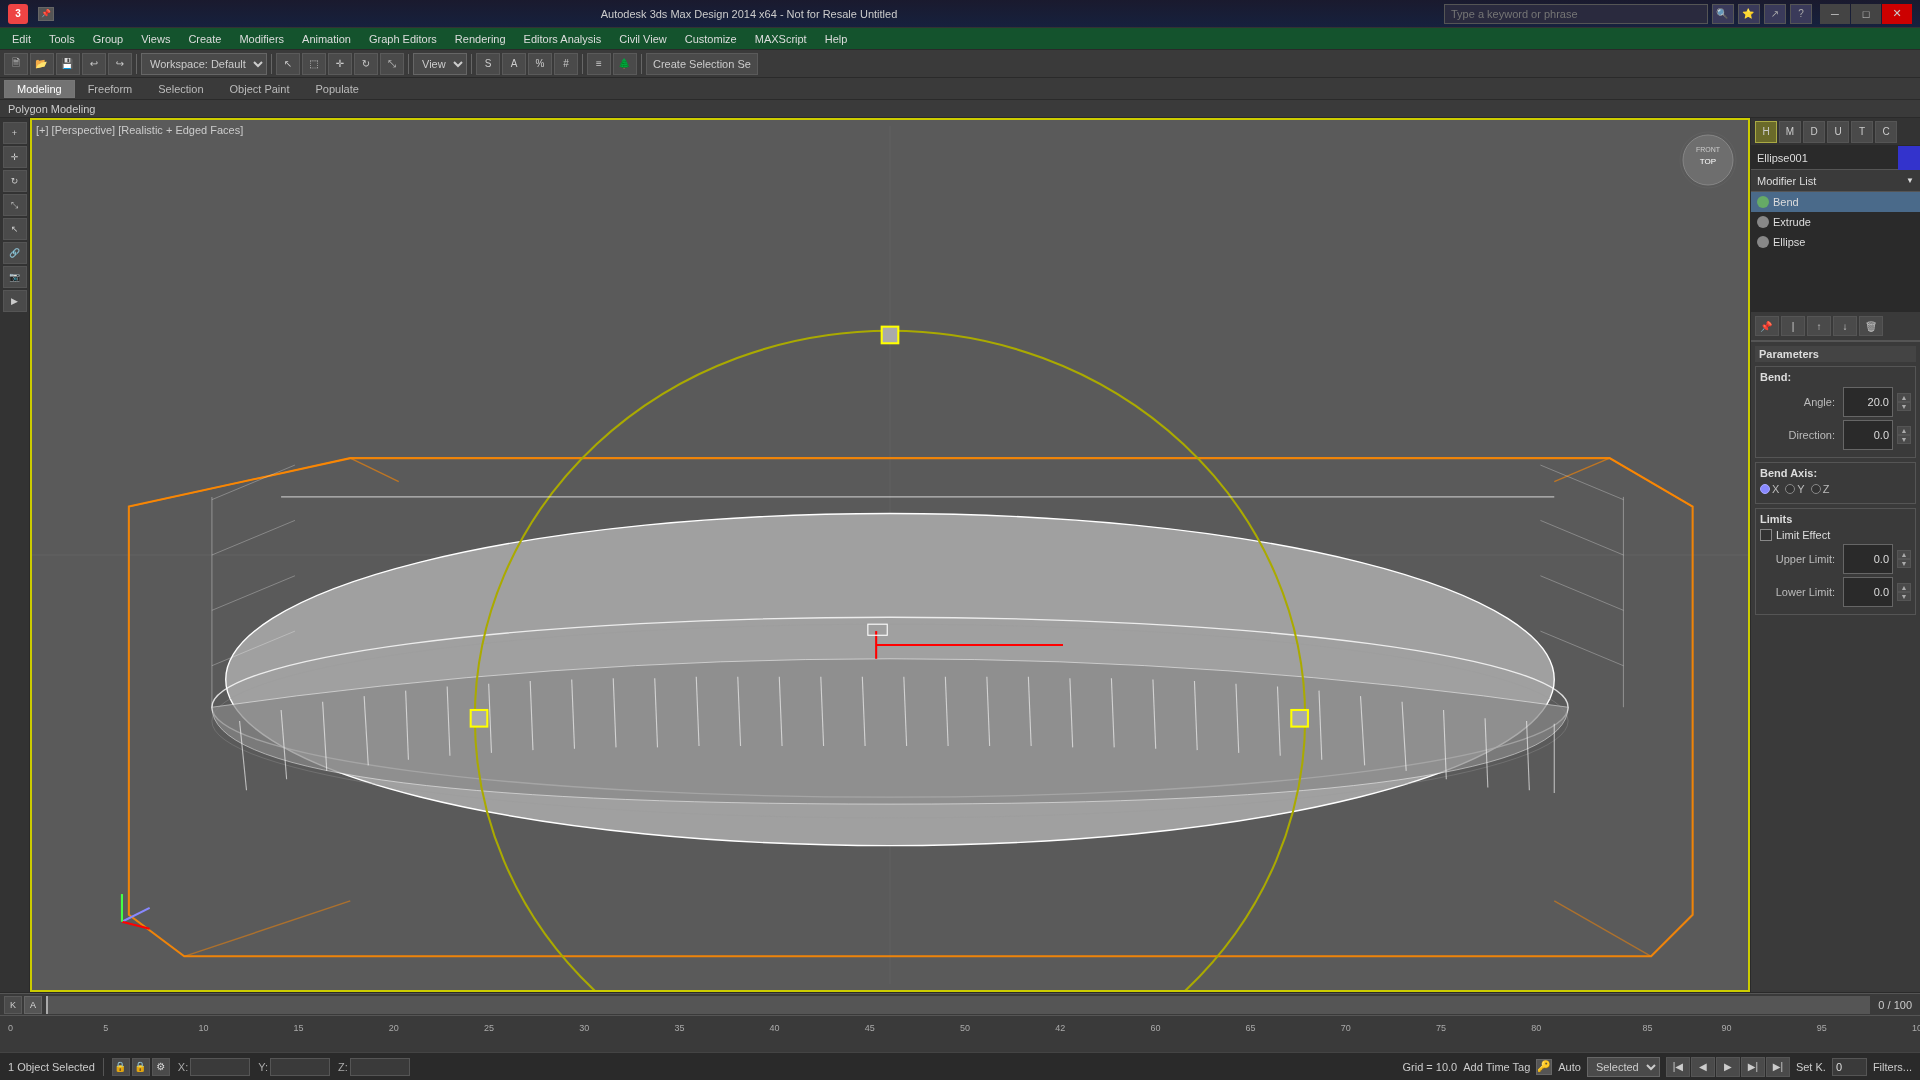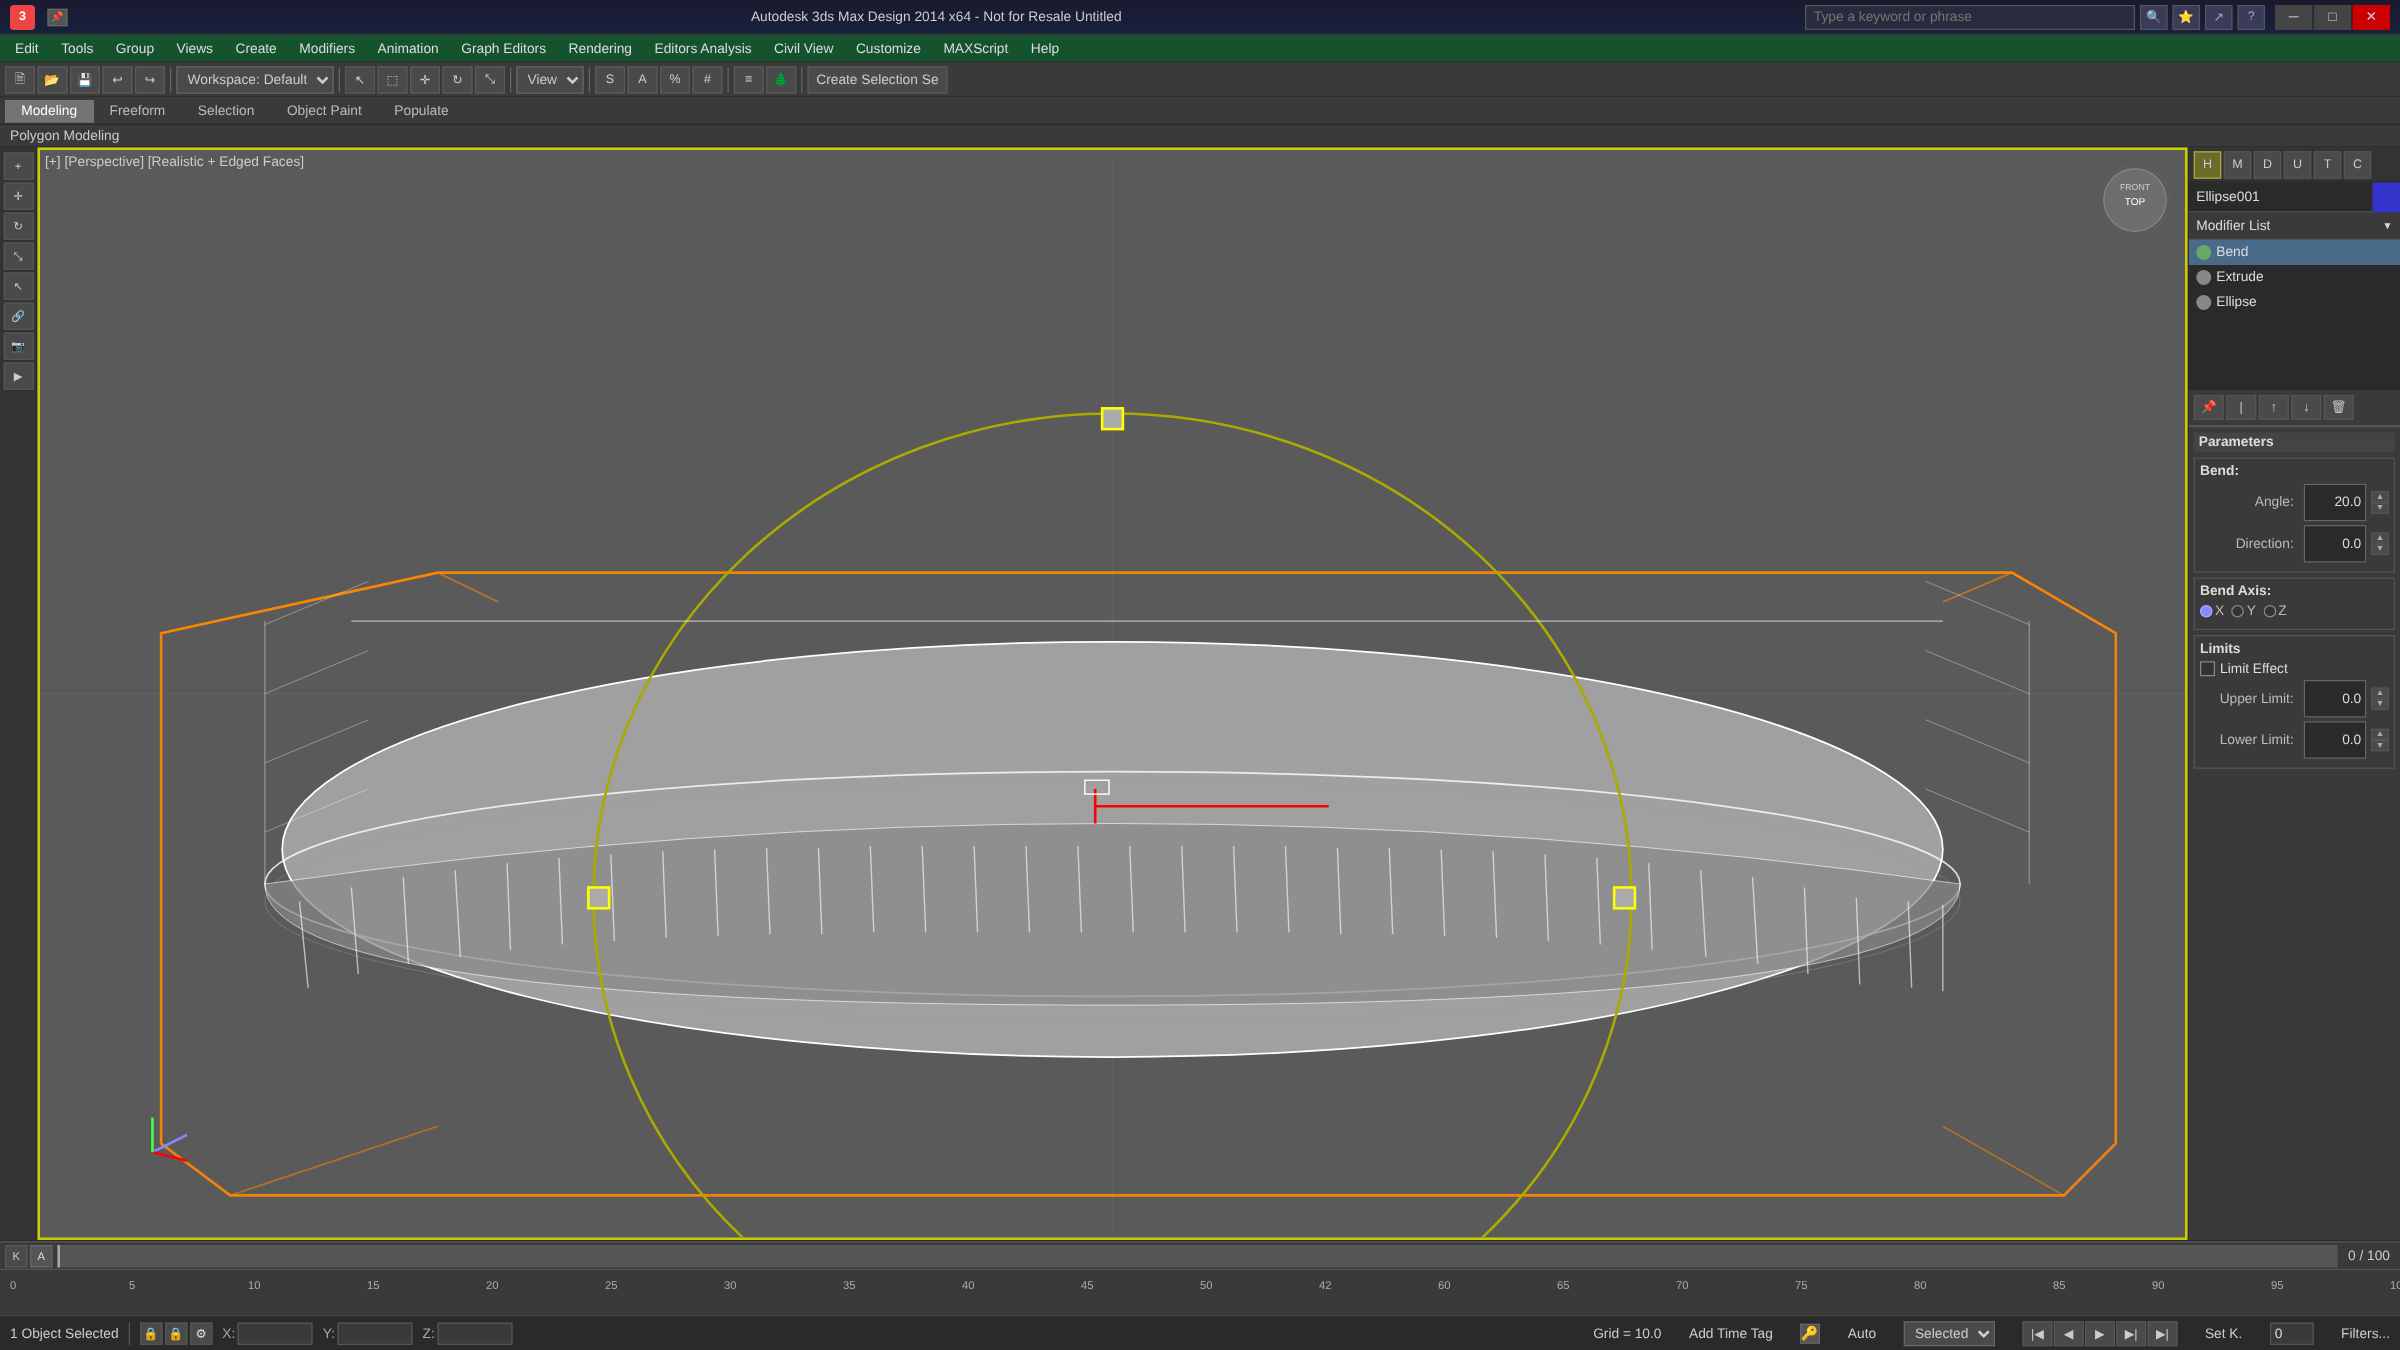--- a/index.html
+++ b/index.html
@@ -247,21 +247,21 @@
       align-items: center;
       padding: 0 8px;
       gap: 8px;
       border-top: 1px solid #444;
     }
     .status-text { font-size: 11px; color: #ccc; }
     .status-sep { width: 1px; height: 18px; background: #555; }
     .coord-field { display: flex; align-items: center; gap: 2px; }
     .coord-label { font-size: 11px; color: #aaa; }
     .coord-input { width: 60px; height: 18px; background: #3a3a3a; border: 1px solid #555; color: #ddd; font-size: 11px; padding: 0 3px; }
-    .status-right { margin-left: auto; display: flex; align-items: center; gap: 22px; }
+    .status-right { margin-left: auto; display: flex; align-items: center; gap: 6px; }
     .grid-field { display: flex; align-items: center; gap: 3px; font-size: 11px; color: #ccc; }
     .status-dropdown { height: 20px; background: #4a4a4a; border: 1px solid #666; color: #ccc; font-size: 11px; padding: 0 4px; }
     .anim-buttons { display: flex; gap: 1px; }
     .anim-btn { width: 24px; height: 20px; background: #4a4a4a; border: 1px solid #555; display: flex; align-items: center; justify-content: center; cursor: pointer; font-size: 10px; color: #ccc; }
 
     
     #left-toolbar {
       width: 30px;
       background: #333;
       border-right: 1px solid #2a2a2a;

